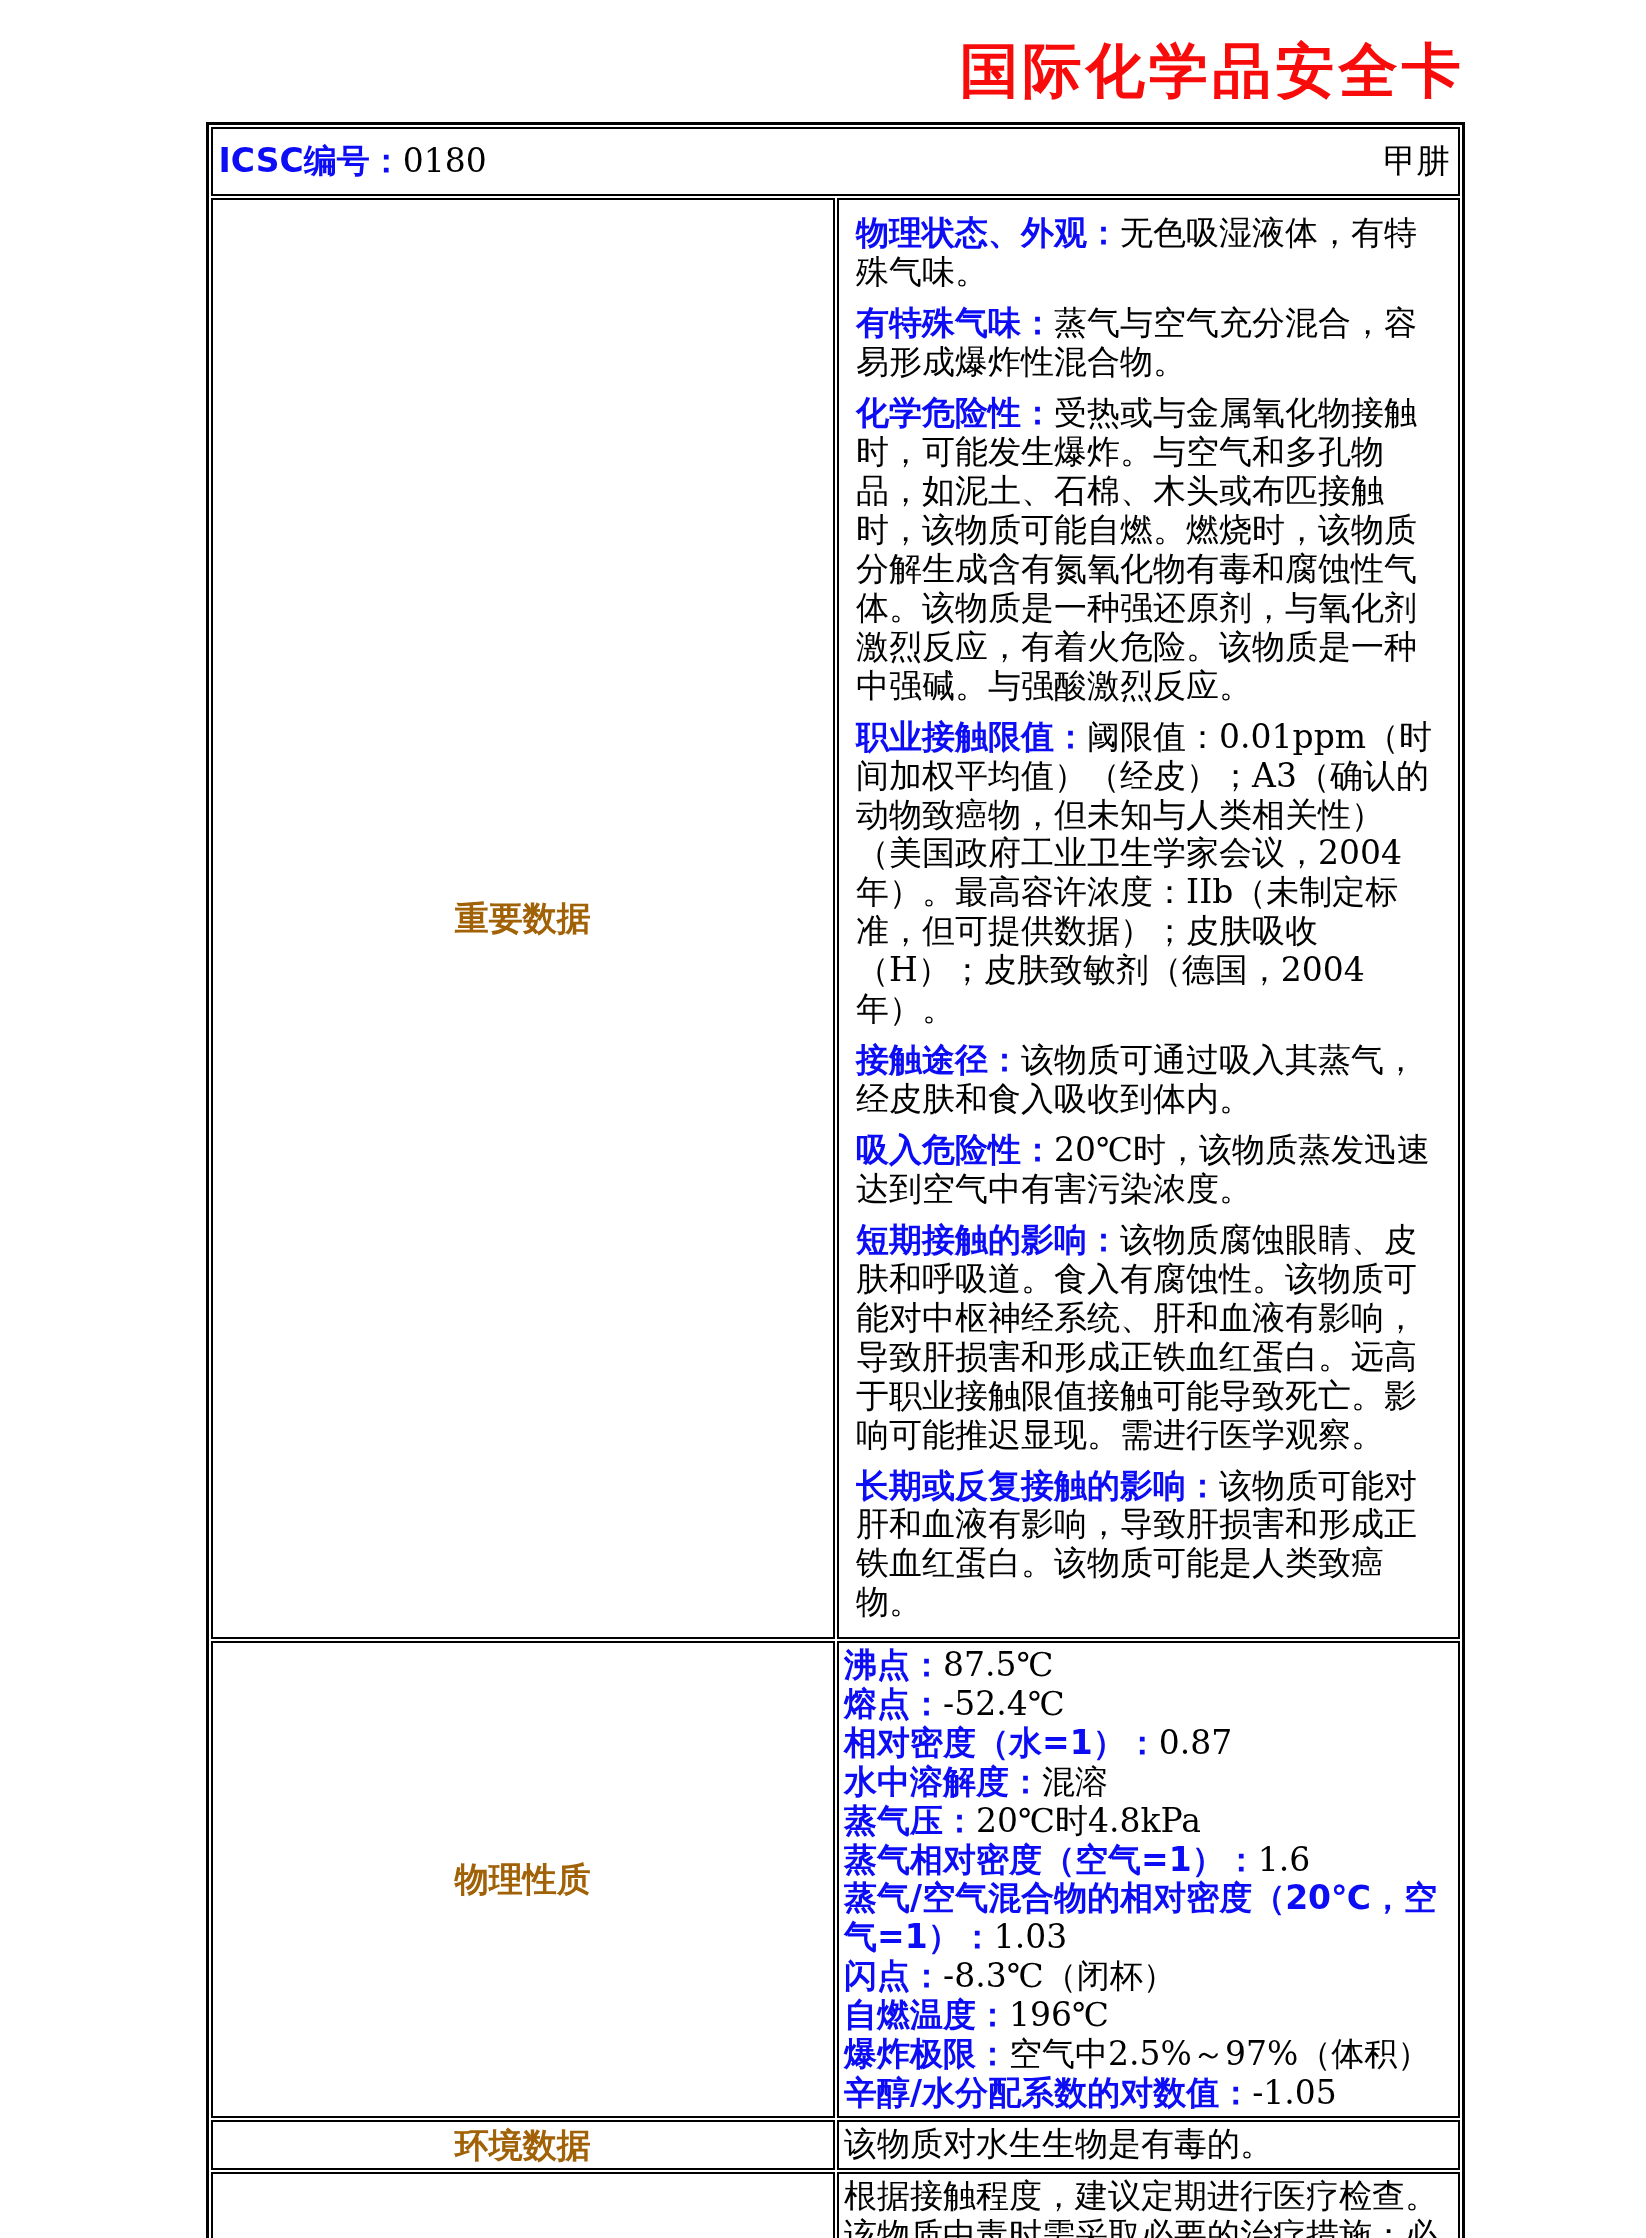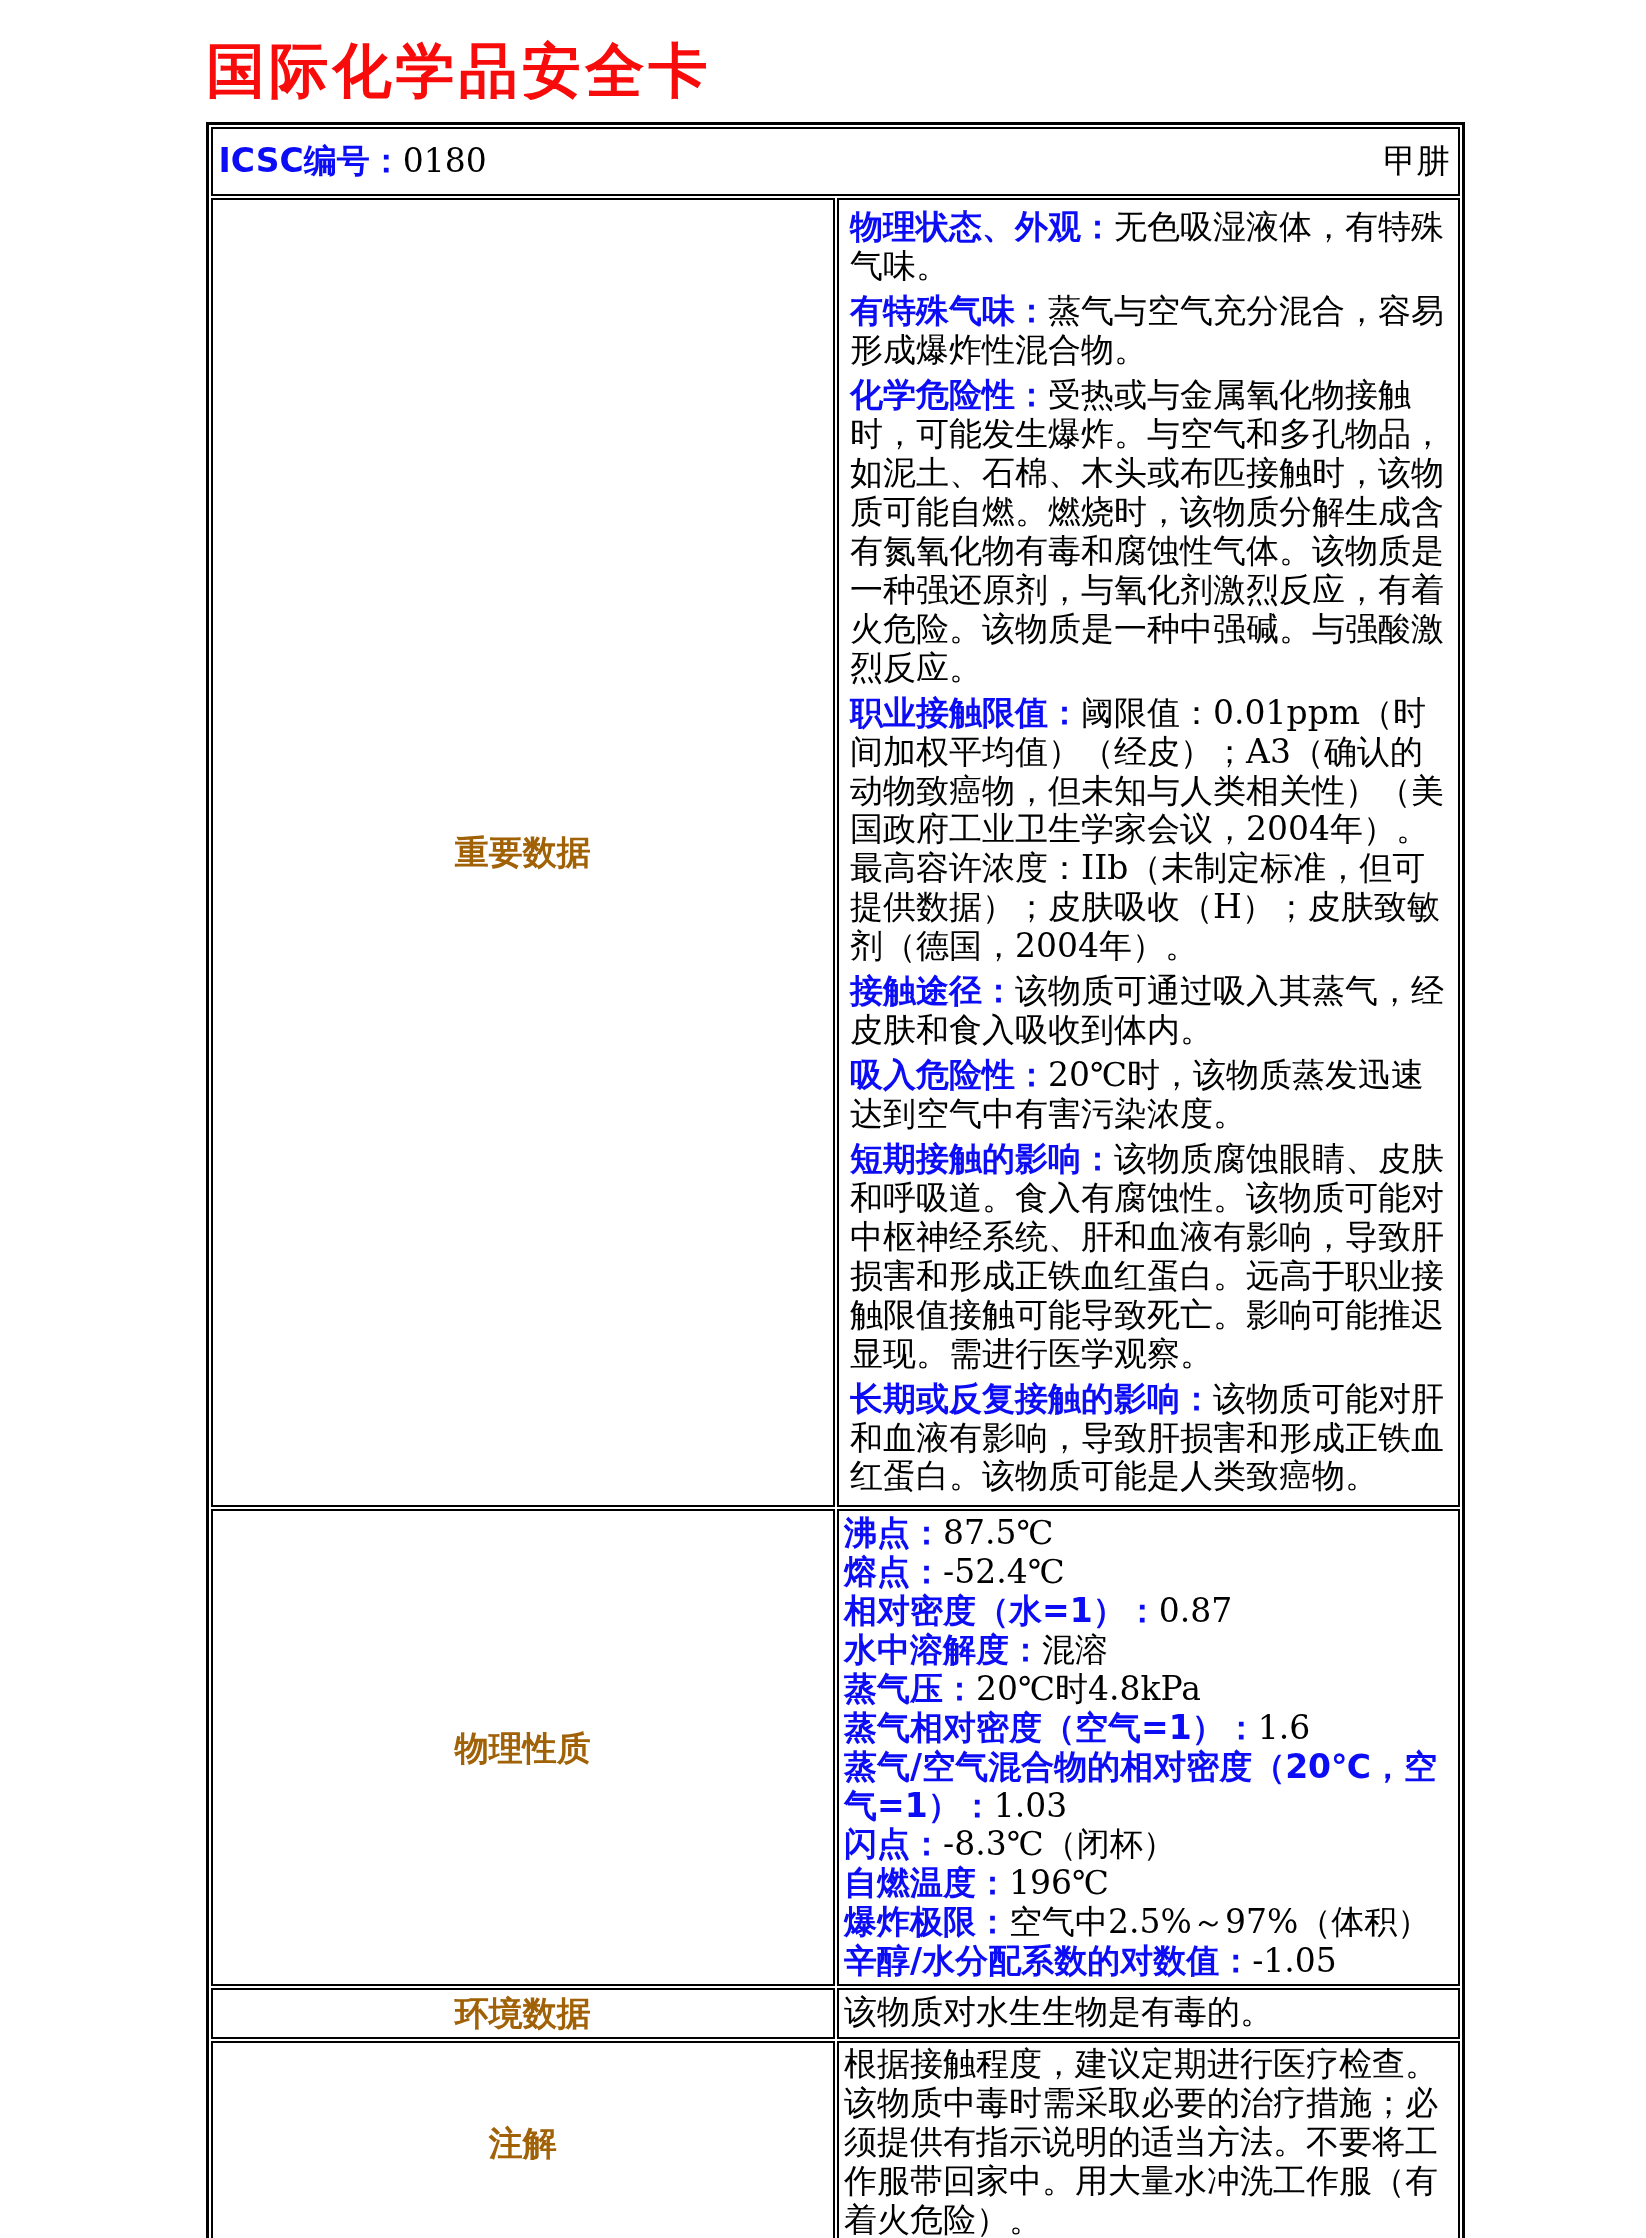--- a/index.html
+++ b/index.html
@@ -1,21 +1,21 @@
 <!DOCTYPE html>
 <html style="font-size:11.2px"><head>
 <meta charset="utf-8">
 <style>
   html,body{margin:0;padding:0;}
   body{
     width:1647px;height:2239px;background:#ffffff;overflow:hidden;
     font-family:"DejaVu Serif","Liberation Serif",serif;color:#000;
   }
   .page-title{
-    width:1259px;margin:32px 0 9.8px 206px;text-align:left;
+    width:1259px;margin:32px 0 9.8px 206px;text-align:right;
     color:#f80b0b;font-size:59px;font-weight:bold;letter-spacing:4.2px;
     font-family:"DejaVu Sans","Liberation Sans",sans-serif;
   }
   table.card{
     margin-left:206px;width:1259px;
     border:3.5px solid #000;border-collapse:separate;border-spacing:2.8px;
     table-layout:fixed;
   }
   td{border:2.1px solid #000;background:#fff;font-size:33px;line-height:1.18;}
   td.rowlabel{
@@ -24,21 +24,21 @@
     font-family:"DejaVu Sans","Liberation Sans",sans-serif;
     padding:1.4px 2.8px;
   }
   td.content{vertical-align:top;padding:2.8px 7px 2.8px 5.6px;}
   td.hdr{height:62px;vertical-align:middle;padding:1.4px 8.4px 1.4px 5.6px;}
   .hdr-flex{display:flex;justify-content:space-between;align-items:center;gap:48px;}
   .lbl{
     color:#0d0df5;font-weight:bold;
     font-family:"DejaVu Sans","Liberation Sans",sans-serif;
   }
-  .imp p{margin:6px;}
+  .imp p{margin:12px;}
   .pline{margin:0;}
   td.h-important{height:807px;}
   td.h-physical{height:414px;margin-top:37px;}
   td.h-small{height:41px;}
 </style>
 </head>
 <body>
 
 <div class="page-title">国际化学品安全卡</div>
 

